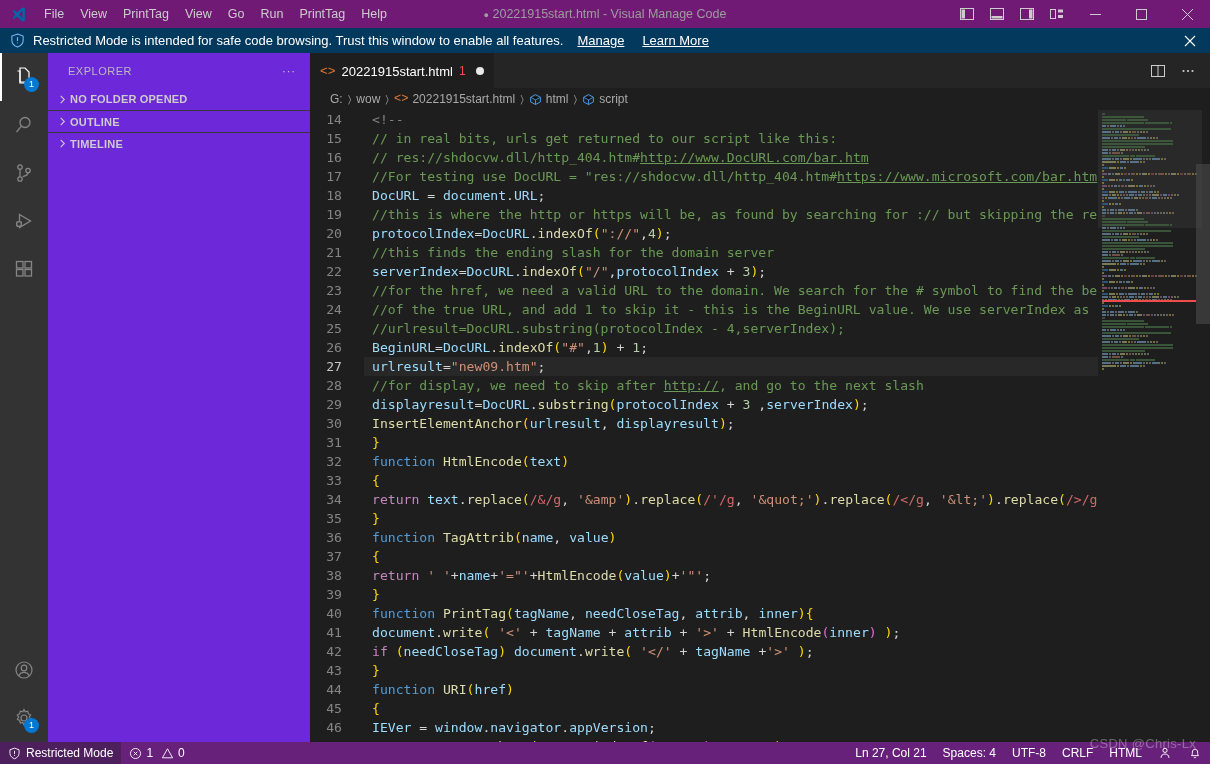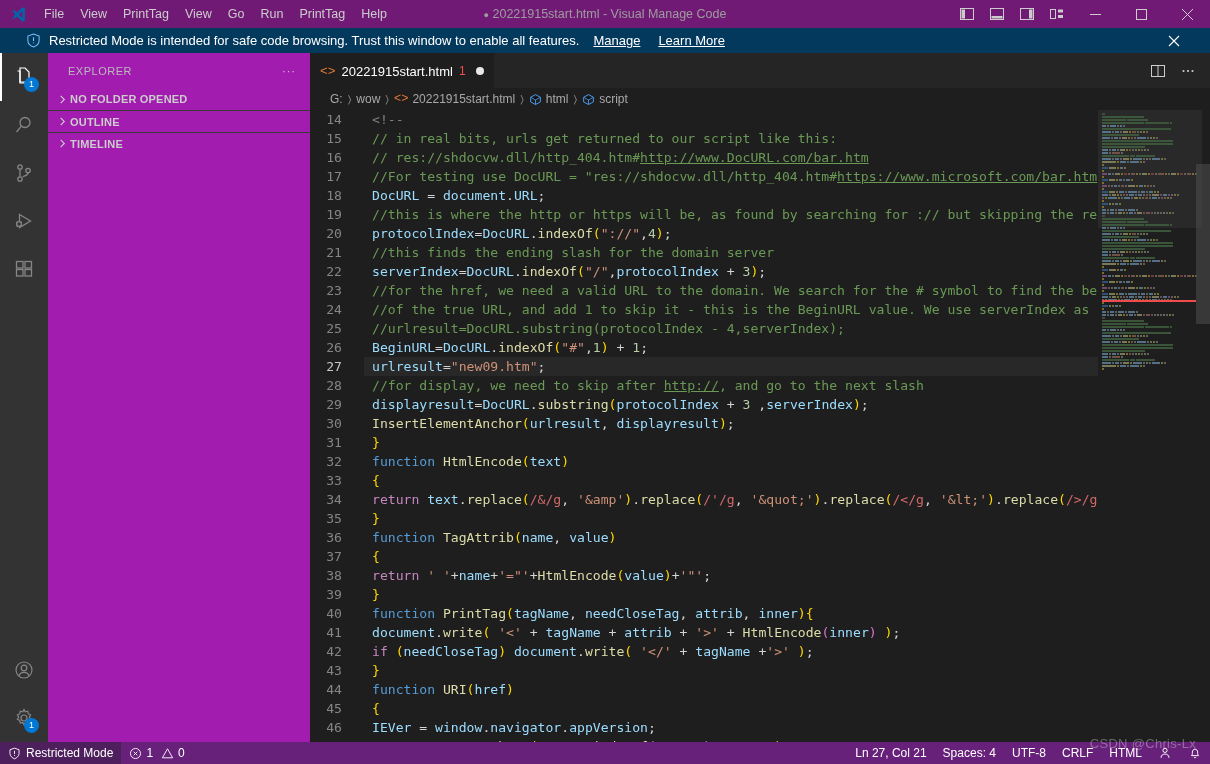--- a/index.html
+++ b/index.html
@@ -28,21 +28,21 @@
     font-size:12.5px; color:#9d9d9d; pointer-events:none;
   }
   .title-dot { font-size:9px; vertical-align:middle; color:#9d9d9d; }
   .title-right { margin-left:auto; display:flex; align-items:center; height:28px; z-index:2;}
   .tb-icon { width:30px; height:28px; display:flex; align-items:center; justify-content:center; }
   .win-btn { width:46px; height:28px; display:flex; align-items:center; justify-content:center; }
 
   
   .banner {
     height:25px; background:#04395e; display:flex; align-items:center;
-    padding:0 26px; font-size:13px; color:#fff; flex:0 0 25px;
+    padding:0 10px; font-size:13px; color:#fff; flex:0 0 25px;
   }
   .banner-shield { margin-right:8px; display:flex; align-items:center; }
   .banner-text { margin-right:14px; }
   .banner-link { color:#fff; text-decoration:underline; margin-right:18px; cursor:pointer; }
   .banner-close { margin-left:auto; display:flex; align-items:center; padding:0 4px; cursor:pointer;}
 
   
   .body-row { flex:1 1 auto; display:flex; min-height:0; }
 
   
@@ -56,21 +56,21 @@
   }
   .act-item.active { color:#ffffff; box-shadow:inset 2px 0 0 #ffffff; }
   .act-badge {
     position:absolute; right:9px; bottom:9px; background:#0078d4; color:#fff;
     font-size:9px; line-height:15px; min-width:15px; height:15px; border-radius:8px;
     text-align:center; font-family:"Liberation Sans", sans-serif; padding:0 3px;
   }
   .act-spacer { flex:1 1 auto; }
 
   
-  .sidebar { width:262px; background:#a21caf; flex:0 0 262px; display:flex; flex-direction:column; }
+  .sidebar { width:262px; background:#6d28d9; flex:0 0 262px; display:flex; flex-direction:column; }
   .sb-header {
     height:35px; display:flex; align-items:center; padding:0 8px 0 20px;
     font-size:11px; letter-spacing:.5px; color:#bbbbbb; text-transform:uppercase;
   }
   .sb-header .dots { margin-left:auto; padding:0 6px; color:#cccccc; letter-spacing:1px;}
   .sb-section {
     height:22px; display:flex; align-items:center; padding-left:6px;
     font-size:11px; font-weight:bold; color:#cccccc; letter-spacing:.2px;
   }
   .sb-section .chev { width:16px; display:flex; align-items:center; justify-content:center; color:#cccccc; }

